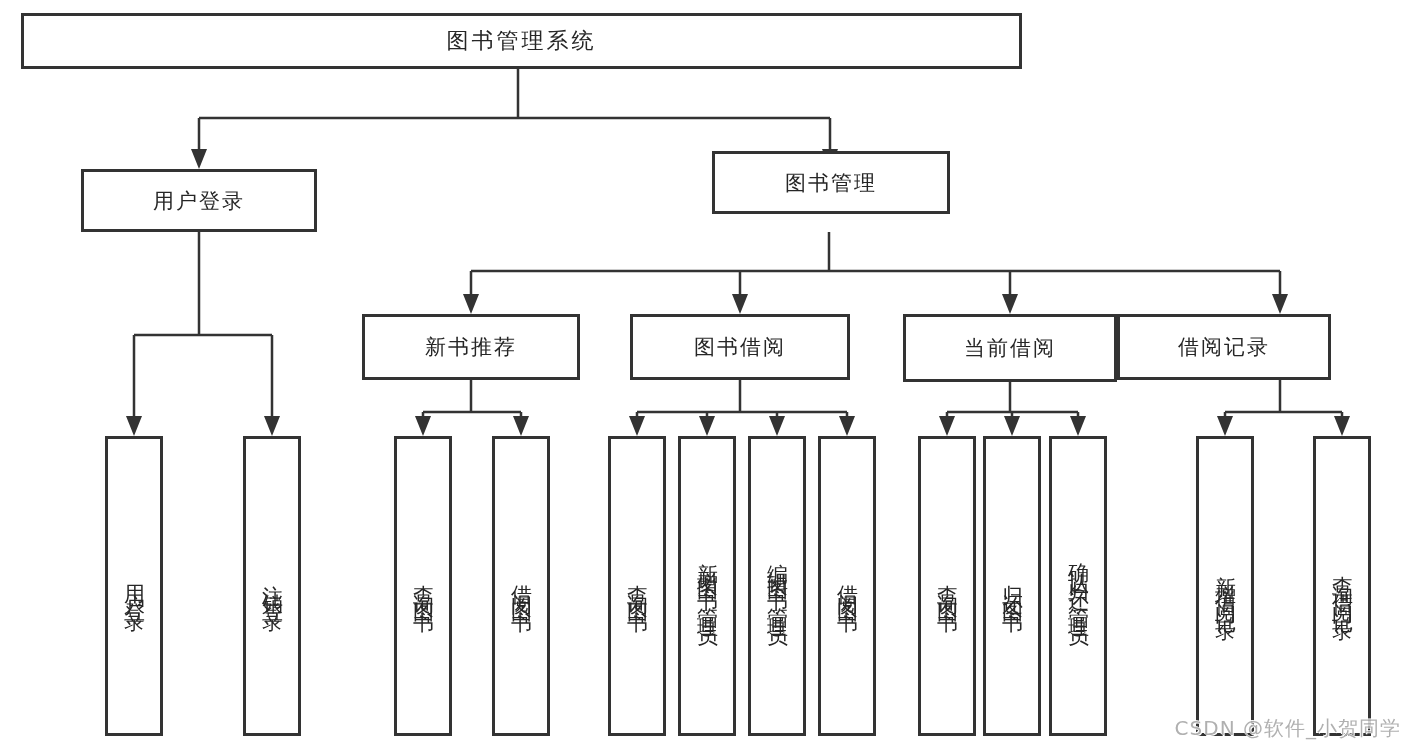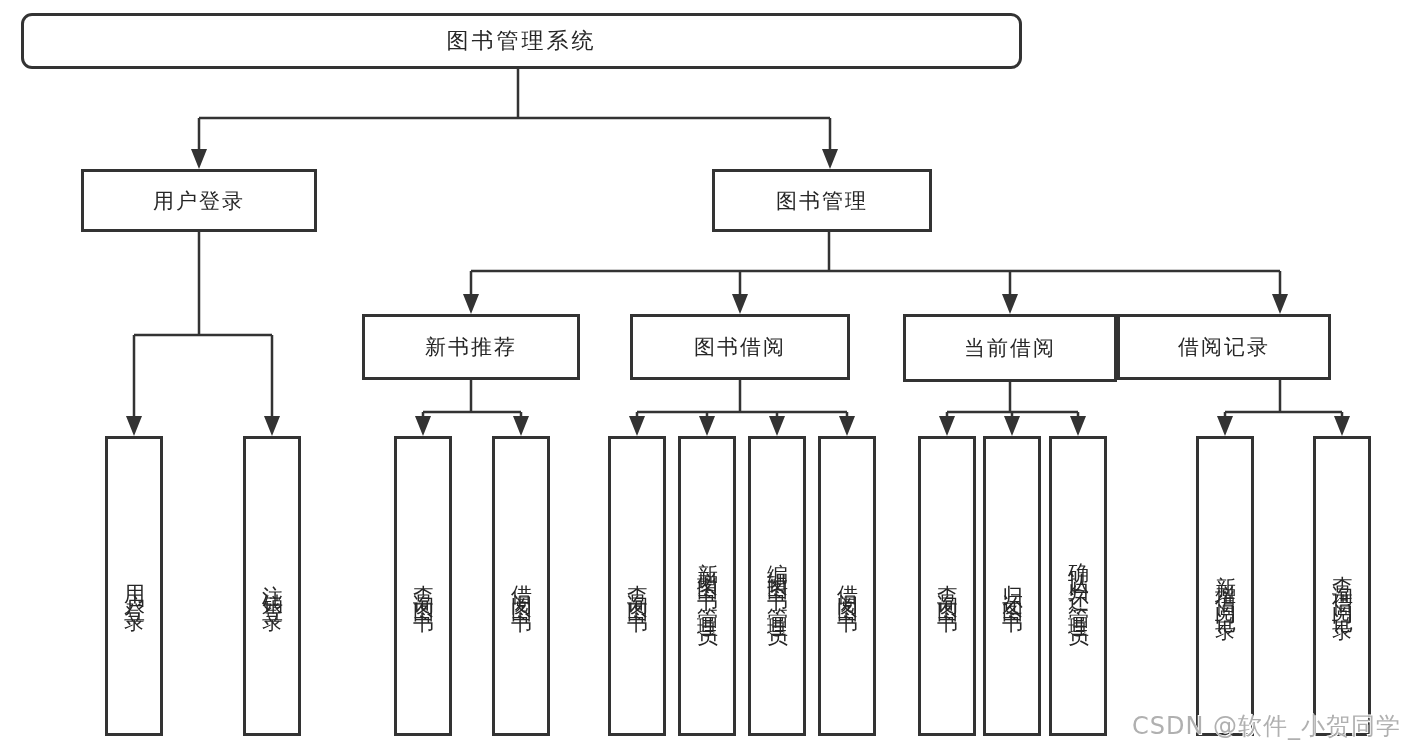--- a/index.html
+++ b/index.html
@@ -30,40 +30,40 @@
   .root-box { font-size: 22px; letter-spacing: 3px; }
   .v span {
     writing-mode: vertical-rl;
     text-orientation: mixed;
     font-size: 21px;
     line-height: 1.1;
     letter-spacing: 9px;
     white-space: nowrap;
   }
   
-  .n-root   { left: 21px;   top: 13px;  width: 1001px; height: 56px; border-radius: 11px; }
+  .n-root   { left: 21px;   top: 13px;  width: 1001px; height: 56px; }
   .n-login  { left: 81px;   top: 169px; width: 236px;  height: 63px; }
-  .n-mgmt   { left: 712px;  top: 169px; width: 220px;  height: 63px; }
+  .n-mgmt   { left: 712px;  top: 151px; width: 238px;  height: 63px; }
   .n-newrec { left: 362px;  top: 314px; width: 218px;  height: 66px; }
   .n-borrow { left: 630px;  top: 314px; width: 220px;  height: 66px; }
   .n-cur    { left: 903px;  top: 314px; width: 214px;  height: 68px; }
   .n-rec    { left: 1117px; top: 314px; width: 214px;  height: 66px; }
   .leaf { top: 436px; width: 58px; height: 300px; }
   .lf1  { left: 105px; }  .lf2  { left: 243px; }
   .lf3  { left: 394px; }  .lf4  { left: 492px; }
   .lf5  { left: 608px; }  .lf6  { left: 678px; }
   .lf7  { left: 748px; }  .lf8  { left: 818px; }
   .lf9  { left: 918px; }  .lf10 { left: 983px; }
   .lf11 { left: 1049px; }
   .lf12 { left: 1196px; } .lf13 { left: 1313px; }
   #watermark {
     position: absolute;
     right: 4px;
     bottom: 5px;
-    font-size: 24px;
+    font-size: 20px;
     color: #b0b0b0;
     letter-spacing: 1px;
     text-shadow: 1px 1px 0 #ffffff, -1px -1px 0 #ffffff;
     white-space: nowrap;
   }
 </style>
 </head>
 <body>
 
 <div id="canvas">

